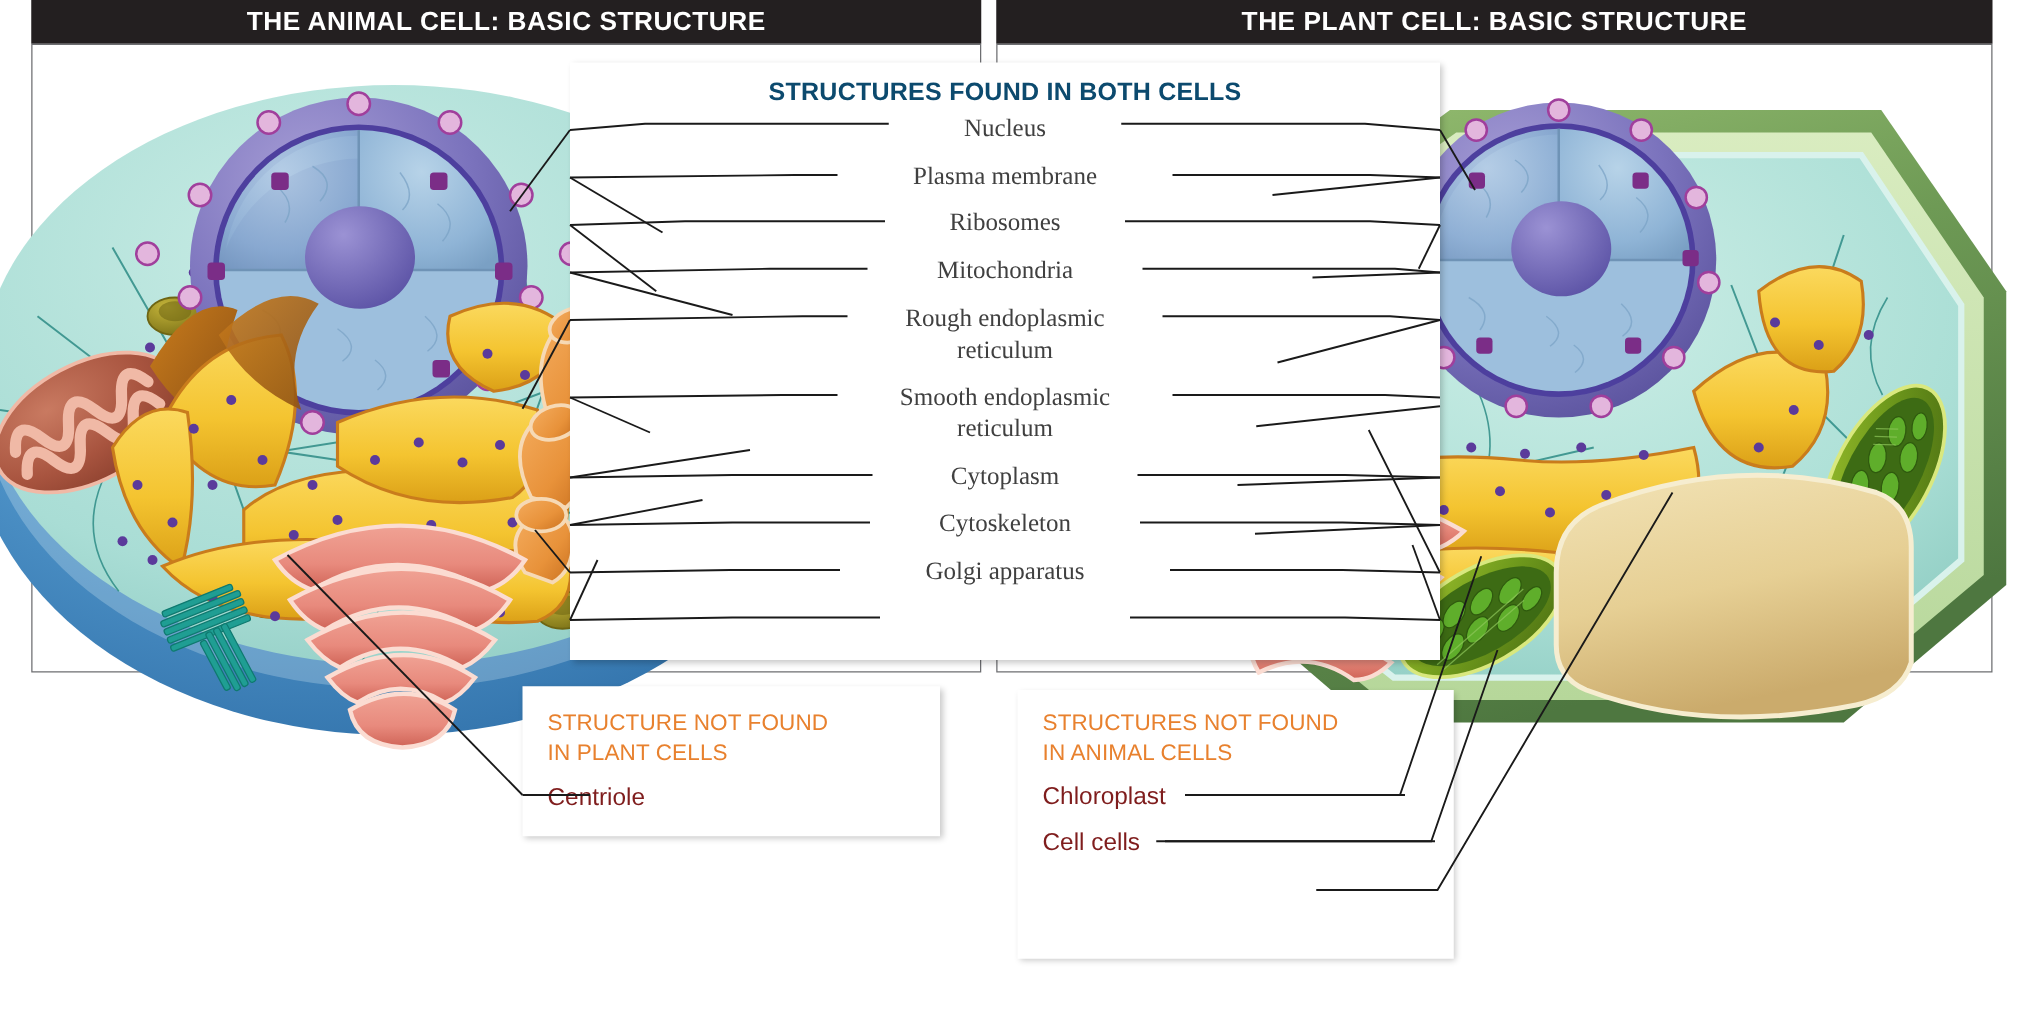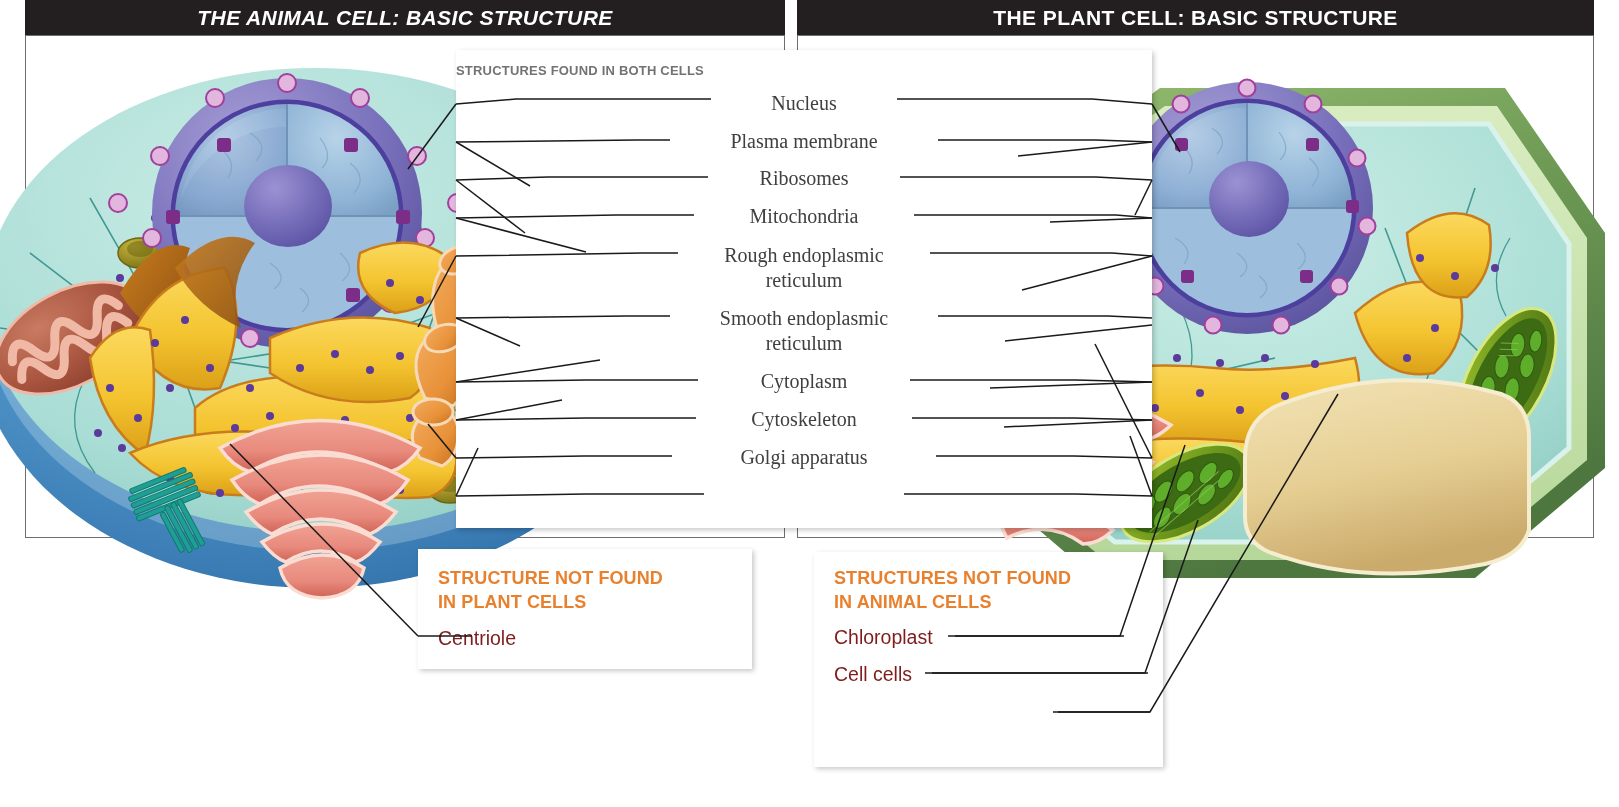--- a/index.html
+++ b/index.html
@@ -11,21 +11,21 @@
   }
   #stage { position: relative; width: 1619px; height: 807px; background: #fff; }
 
   
   .hdr {
     position: absolute; top: 0; height: 35px;
     background: #231f20; color: #ffffff;
     display: flex; align-items: center; justify-content: center;
     font-weight: bold; font-size: 21px; letter-spacing: .4px;
   }
-  #hdr-animal { left: 25px; width: 760px; font-style: italic; }
+  #hdr-animal { left: 25px; width: 760px; }
   #hdr-plant  { left: 797px; width: 797px; }
 
   
   .card-frame {
     position: absolute; top: 35px; height: 503px;
     border: 1px solid #6d6e71; background: transparent;
   }
   #frame-animal { left: 25px; width: 760px; }
   #frame-plant  { left: 797px; width: 797px; }
 
@@ -36,22 +36,22 @@
   .cellbox svg { display: block; width: 100%; height: 100%; }
 
   
   #panel-both {
     position: absolute; left: 456px; top: 50px; width: 696px; height: 478px;
     background: #ffffff;
     box-shadow: 2px 2px 5px rgba(0,0,0,.22);
   }
   #panel-both .panel-title {
     position: absolute; top: 13px; left: 0; width: 100%;
-    text-align: left; color: #737373;
-    font-weight: bold; font-size: 13px; letter-spacing: .2px;
+    text-align: center; color: #0c4a6e;
+    font-weight: bold; font-size: 20px; letter-spacing: .2px;
   }
 
   
   .crow {
     position: absolute; left: 0; width: 100%;
     text-align: center; color: #404040; font-size: 20px; line-height: 23px; font-family: Liberation Serif, serif;
   }
   .crow span { display: inline-block; background: #fff; padding: 0 9px; position: relative; z-index: 3; }
   .crow.two-line { line-height: 25px; }
 
@@ -62,21 +62,21 @@
   #panel-animal-only {
     position: absolute; left: 418px; top: 549px; width: 334px; height: 120px;
     background: #ffffff; box-shadow: 2px 2px 5px rgba(0,0,0,.22);
   }
   
   #panel-plant-only {
     position: absolute; left: 814px; top: 552px; width: 349px; height: 215px;
     background: #ffffff; box-shadow: 2px 2px 5px rgba(0,0,0,.22);
   }
   .sub-title {
-    color: #E8812E; font-weight: bold; font-size: 18px; line-height: 24px;
+    color: #E8812E; font-weight: normal; font-size: 18px; line-height: 24px;
     letter-spacing: .1px;
   }
   .sub-item { color: #7f1d1d; font-size: 19.5px; line-height: 23px; white-space: nowrap; }
 
   
   #global-leaders {
     position: absolute; left: 0; top: 0; width: 1619px; height: 807px;
     pointer-events: none; z-index: 2;
   }
   #overlay-top { z-index: 6; }

